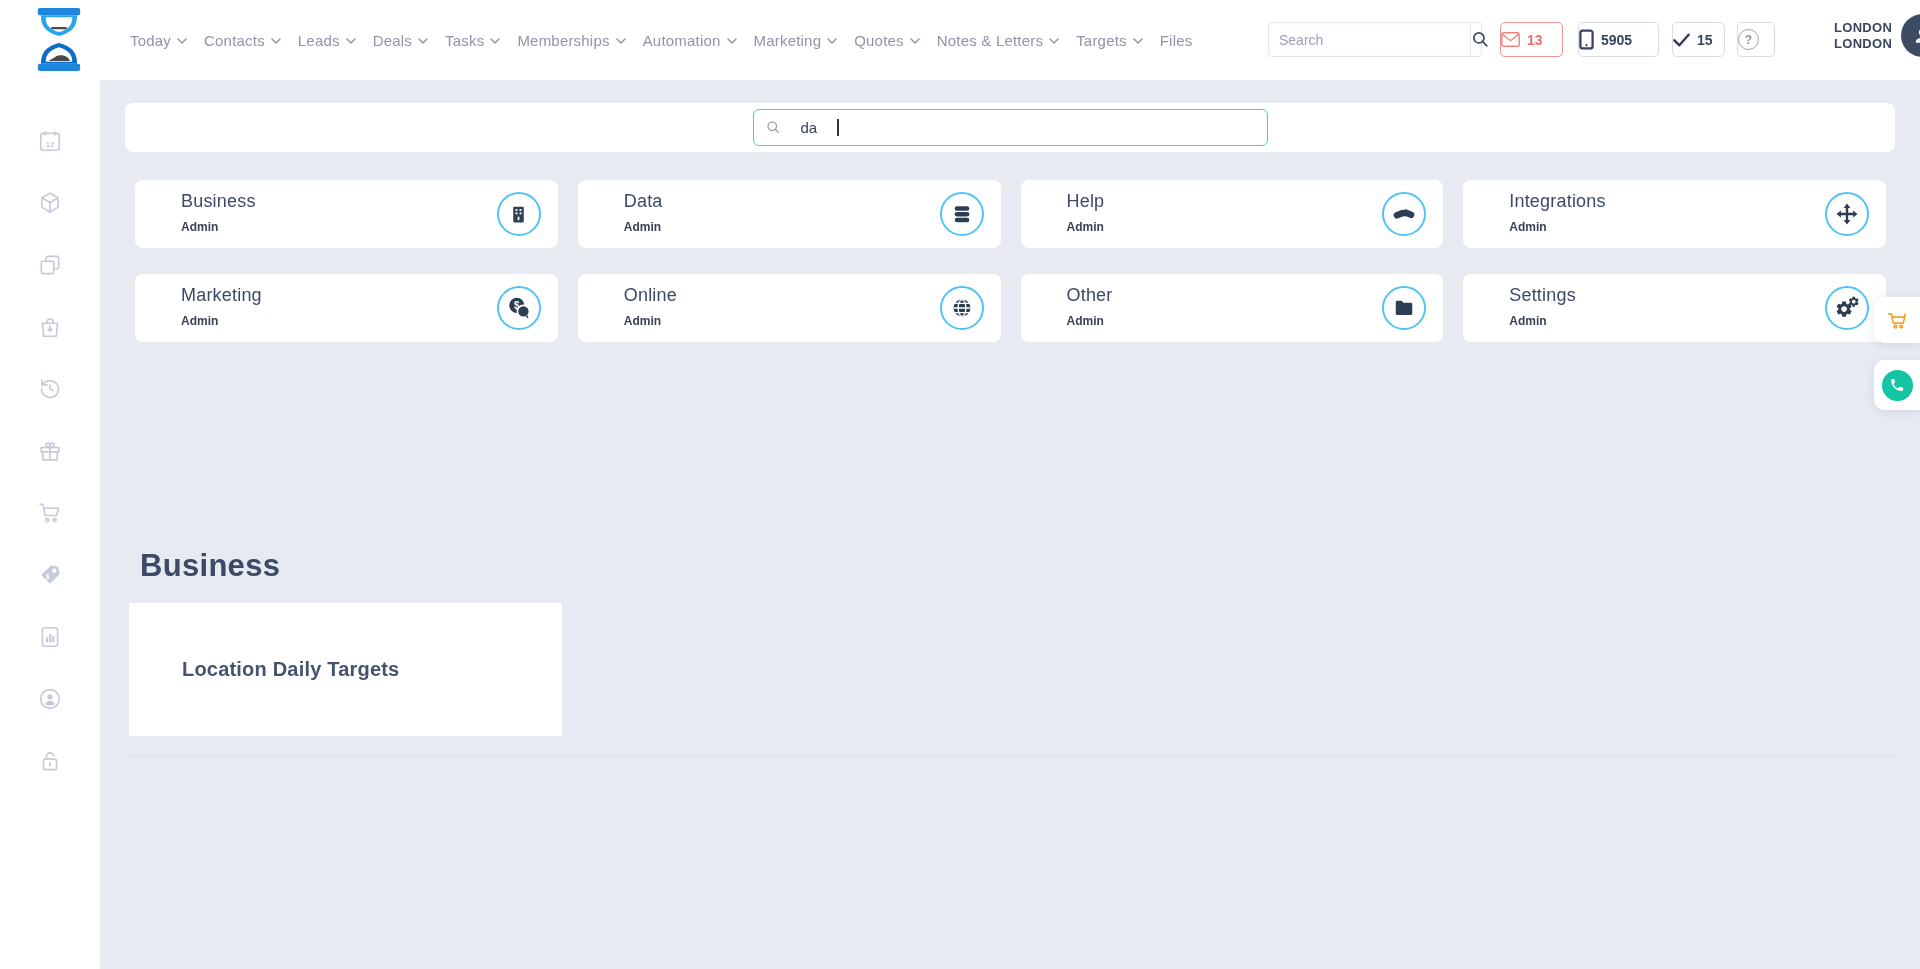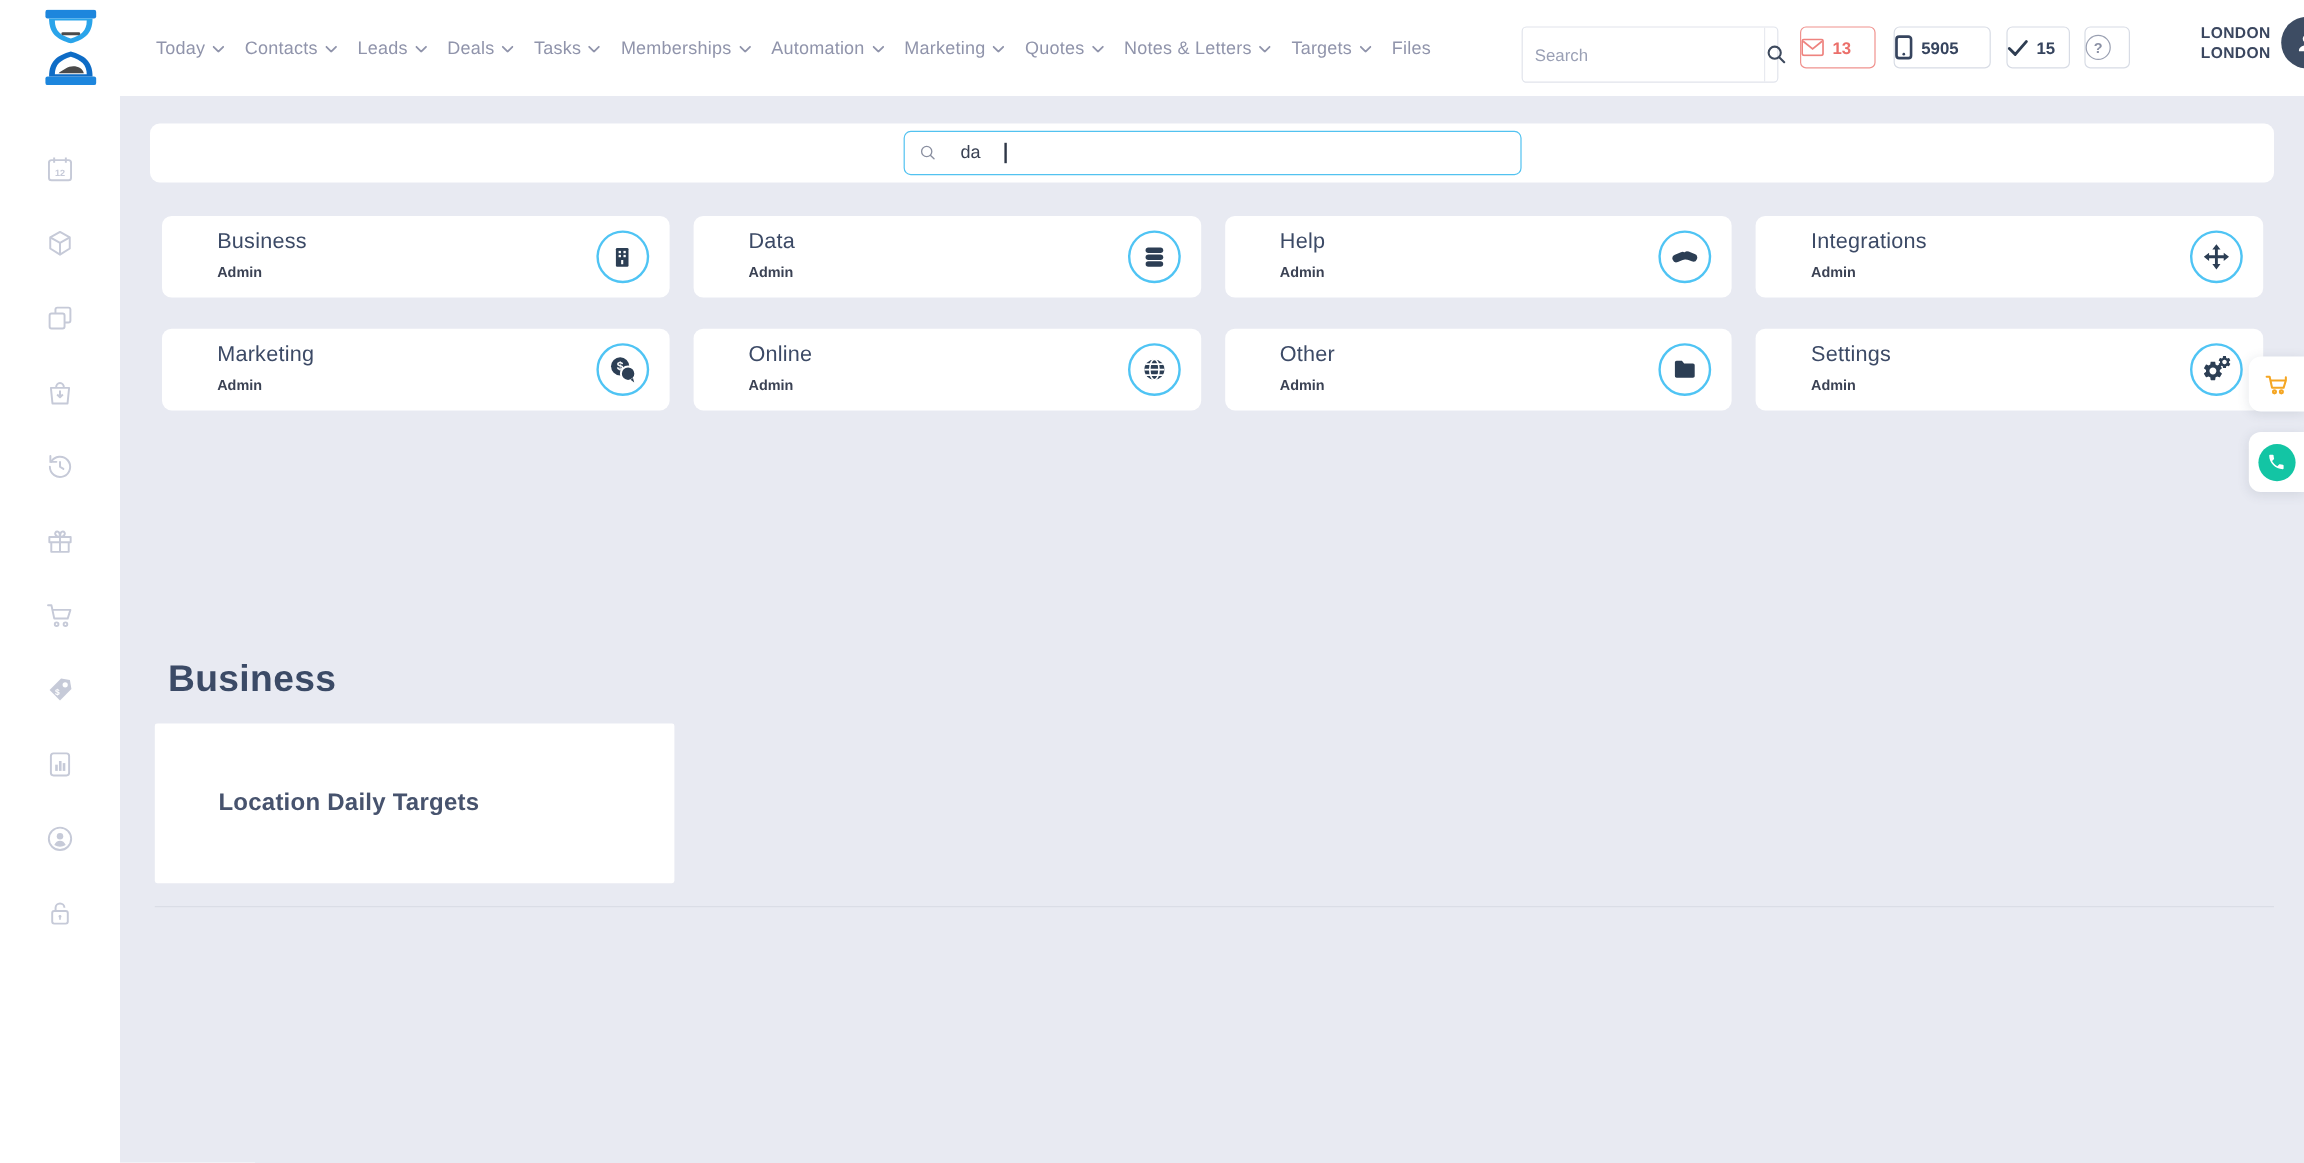--- a/index.html
+++ b/index.html
@@ -8,21 +8,21 @@
   .stage { position:relative; width:1920px; height:969px; background:#ffffff; }
 
   
   .header { position:absolute; left:0; top:0; width:1920px; height:80px; background:#ffffff; z-index:5; }
   .logo { position:absolute; left:30px; top:8px; width:58px; height:63px; cursor:pointer; }
   .main-nav { position:absolute; left:130px; top:0; height:80px; display:flex; align-items:center; gap:17px; }
   .nav-item { display:flex; align-items:center; gap:6px; color:#9094ab; font-size:15px; font-weight:500;
     letter-spacing:.2px; cursor:pointer; white-space:nowrap; }
   .nav-item .chev { display:flex; margin-top:2px; }
 
-  .hdr-search { position:absolute; left:1268px; top:22px; width:214px; height:47px; border:1px solid #e1e4ec;
+  .hdr-search { position:absolute; left:1268px; top:22px; width:214px; height:35px; border:1px solid #e1e4ec;
     border-radius:4px; display:flex; align-items:stretch; background:#fff; }
   .hdr-search input { flex:1; border:0; outline:none; padding:0 10px; font-size:14px; color:#3a4254;
     font-family:"Liberation Sans", sans-serif; background:transparent; }
   .hdr-search input::placeholder { color:#9aa0b5; }
   .hdr-search .search-btn { width:38px; border-left:1px solid #e8eaf0; display:flex; align-items:center;
     justify-content:center; cursor:pointer; }
 
   .badge { position:absolute; top:22px; height:35px; border-radius:5px; background:#fff; display:flex;
     align-items:center; justify-content:flex-start; gap:7px; font-size:14px; font-weight:bold; cursor:pointer; }
   .badge-mail   { left:1500px; width:63px; border:1px solid #f0928e; color:#eb6f6a; }

